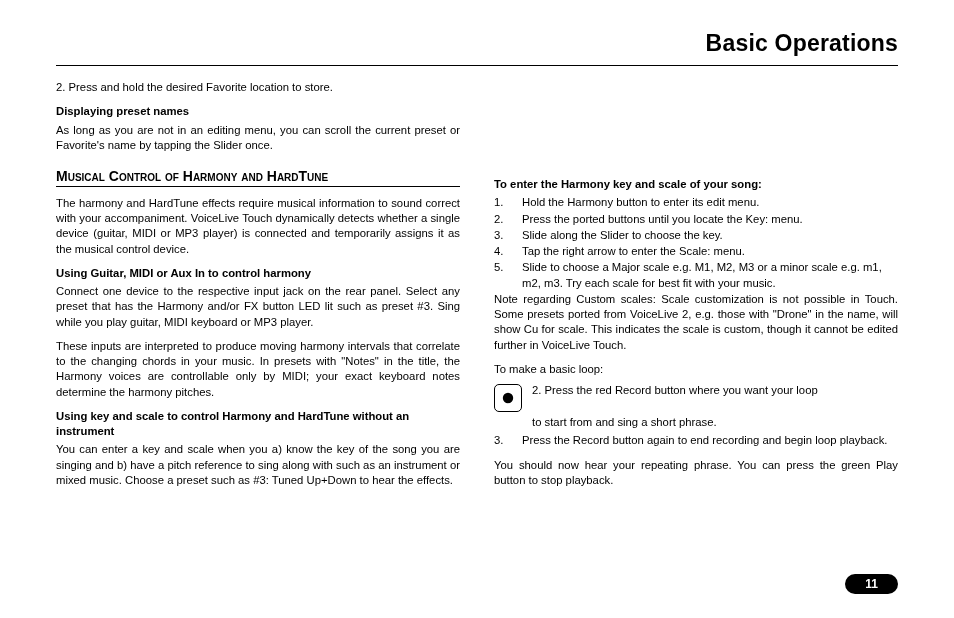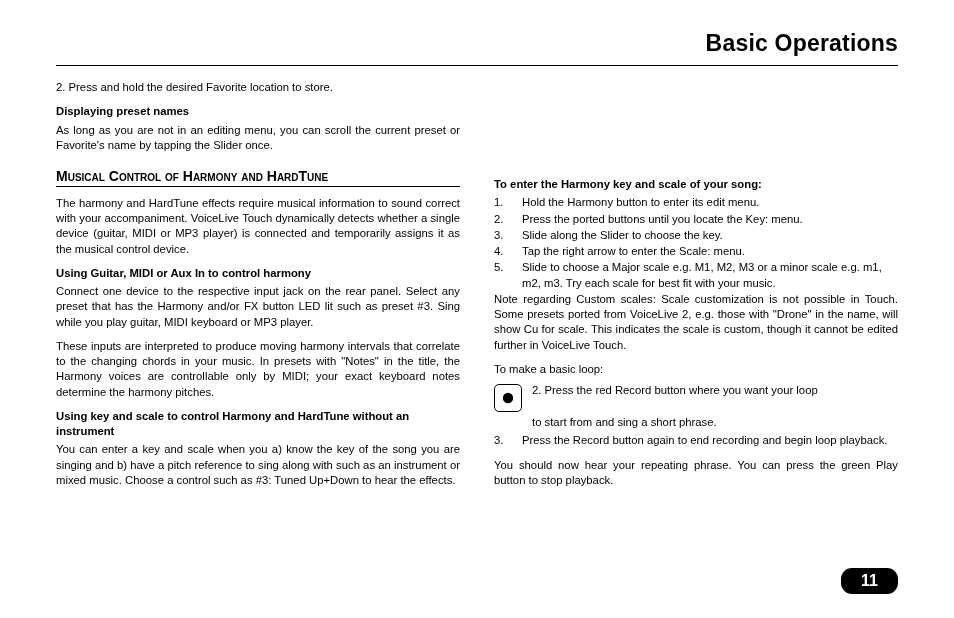--- a/index.html
+++ b/index.html
@@ -43,21 +43,21 @@
     display: flex; align-items: center; justify-content: center;
     margin-top: 1px;
     flex-shrink: 0;
   }
   .rec-icon svg { display: block; }
   .page-number {
     position: absolute;
     bottom: 24px; right: 56px;
     background: #000; color: #fff;
     font-weight: bold;
-    font-size: 16px;
+    font-size: 12px;
     padding: 2px 20px;
     border-radius: 11px;
   }
 </style>
 </head>
 <body>
 
 <div class="header">Basic Operations</div>
 
 <div class="columns">
@@ -65,21 +65,21 @@
   <div class="col">
     <p class="para">2. Press and hold the desired Favorite location to store.</p>
     <p class="subhead-bold">Displaying preset names</p>
     <p class="para">As long as you are not in an editing menu, you can scroll the current preset or Favorite's name by tapping the Slider once.</p>
     <div class="section-head">Musical Control of Harmony and HardTune</div>
     <p class="para">The harmony and HardTune effects require musical information to sound correct with your accompaniment. VoiceLive Touch dynamically detects whether a single device (guitar, MIDI or MP3 player) is connected and temporarily assigns it as the musical control device.</p>
     <p class="subhead-bold">Using Guitar, MIDI or Aux In to control harmony</p>
     <p class="para">Connect one device to the respective input jack on the rear panel. Select any preset that has the Harmony and/or FX button LED lit such as preset #3. Sing while you play guitar, MIDI keyboard or MP3 player.</p>
     <p class="para">These inputs are interpreted to produce moving harmony intervals that correlate to the changing chords in your music. In presets with "Notes" in the title, the Harmony voices are controllable only by MIDI; your exact keyboard notes determine the harmony pitches.</p>
     <p class="subhead-bold">Using key and scale to control Harmony and HardTune without an instrument</p>
-    <p class="para">You can enter a key and scale when you a) know the key of the song you are singing and b) have a pitch reference to sing along with such as an instrument or mixed music. Choose a control such as #3: Tuned Up+Down to hear the effects.</p>
+    <p class="para">You can enter a key and scale when you a) know the key of the song you are singing and b) have a pitch reference to sing along with such as an instrument or mixed music. Choose a preset such as #3: Tuned Up+Down to hear the effects.</p>
   </div>
 
   <div class="col">
     <p class="subhead-bold">To enter the Harmony key and scale of your song:</p>
     <ol>
       <li>
           <span class="num">1.</span>
           <span>Hold the Harmony button to enter its edit menu.</span>
         </li>
       <li>

